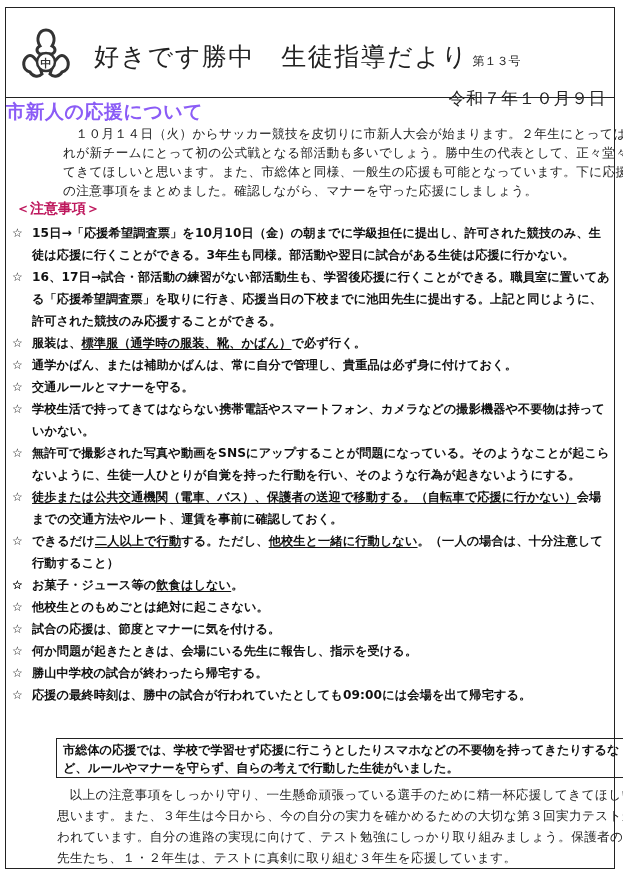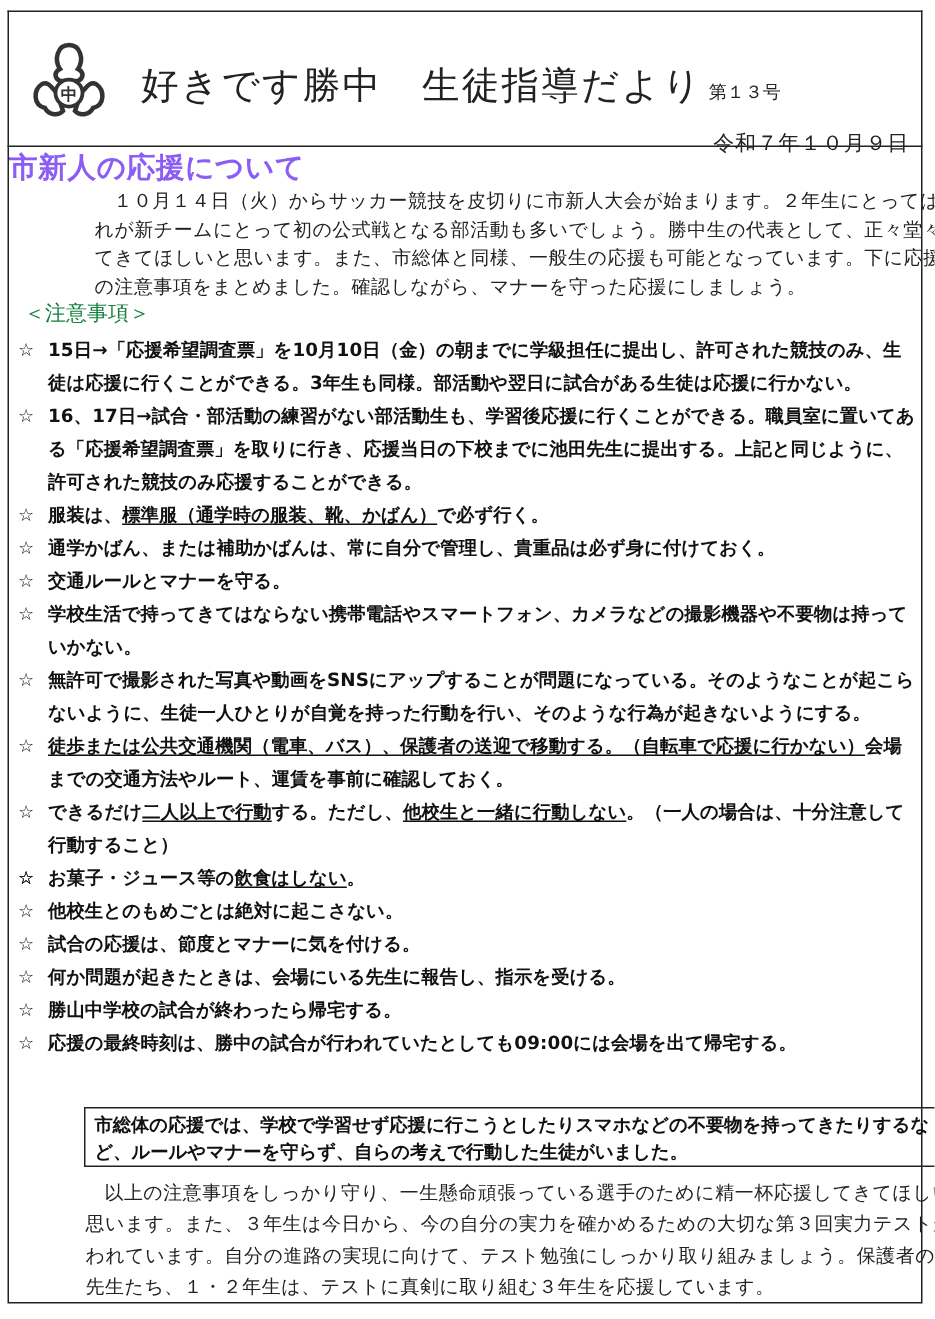--- a/index.html
+++ b/index.html
@@ -11,41 +11,41 @@
     border: 1.5px solid #222; border-bottom: none;
   }
   .logo { position: absolute; left: 12px; top: 18px; width: 56px; height: 58px; }
   .title {
     position: absolute; left: 88px; top: 32px;
     font-family: "DejaVu Sans", sans-serif; font-weight: 300;
     font-size: 25px; letter-spacing: 1.5px; color: #222; white-space: nowrap;
   }
   .title .issue { font-size: 12px; letter-spacing: 0; margin-left: 4px; text-align: right; }
   .date {
-    position: absolute; right: 8px; top: 79px; font-size: 14px; color: #222;
+    position: absolute; right: 8px; top: 79px; font-size: 17px; color: #222;
     font-family: "DejaVu Serif", serif; letter-spacing: 0.5px;
   }
 
   .main-box {
     position: absolute; left: 5px; top: 97px; width: 610px; height: 772px;
     border: 1.5px solid #222;
   }
   .headline {
     position: absolute; left: 0; right: 0; top: 1px; text-align: left;
     font-weight: bold; font-size: 19px; letter-spacing: 0.5px; color: #8b5cf6;
     font-family: "DejaVu Sans", sans-serif;
   }
   .intro {
     position: absolute; left: 9px; width: 592px; top: 26px;
     font-family: "DejaVu Serif", serif; font-size: 12.6px; line-height: 19px;
     color: #222; text-indent: 1em; letter-spacing: 0.4px; margin-left: 48px;
   }
   .notes-heading {
-    position: absolute; left: 10px; top: 102px; font-weight: normal; font-size: 14px;
-    color: #15803d;
+    position: absolute; left: 10px; top: 102px; font-weight: bold; font-size: 14px;
+    color: #be185d;
   }
   .notes-list {
     position: absolute; left: 4px; top: 124px; width: 600px; list-style: none;
   }
   .note {
     position: relative; padding-left: 22px; font-weight: bold; font-size: 12.2px;
     line-height: 22px; color: #111; letter-spacing: 0.1px;
   }
   .note .star {
     position: absolute; left: 2px; top: 0; font-weight: normal; font-size: 12px;

